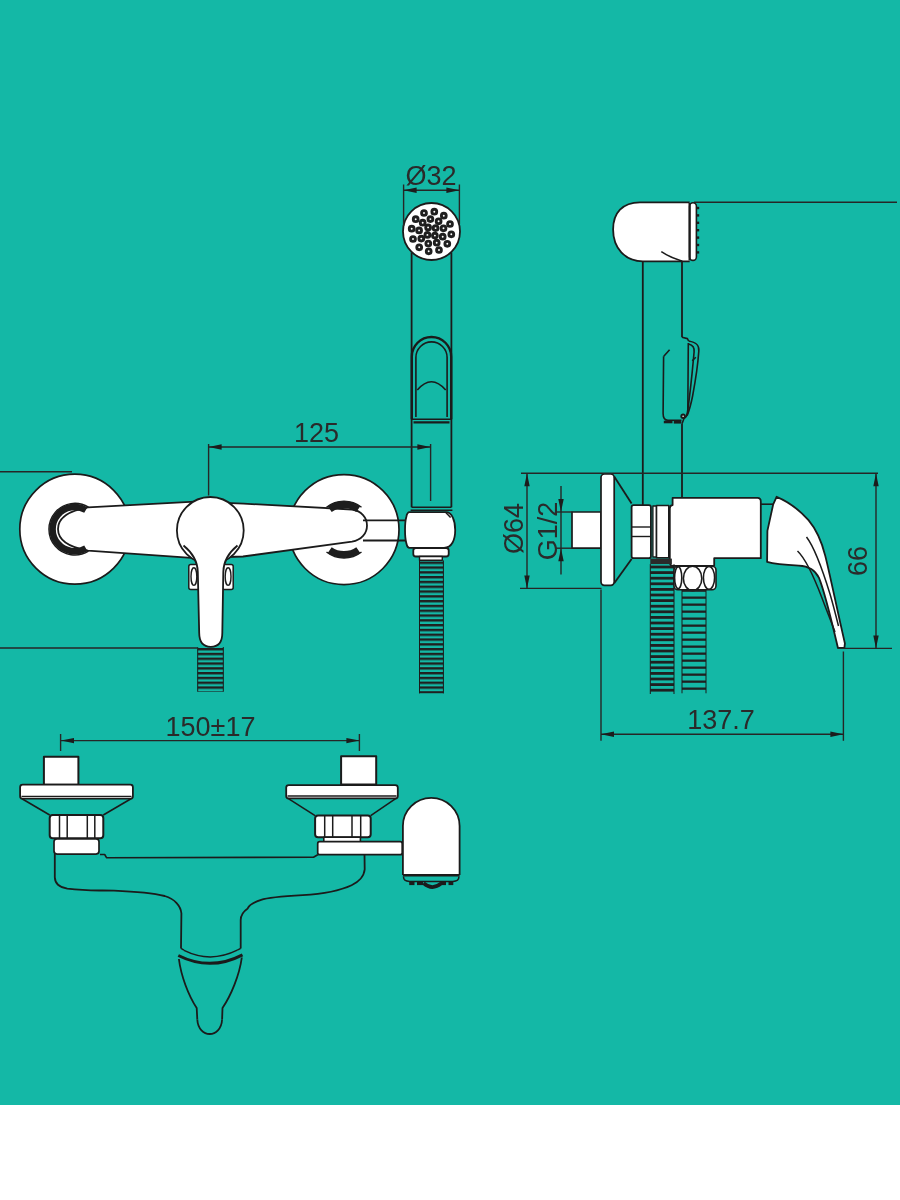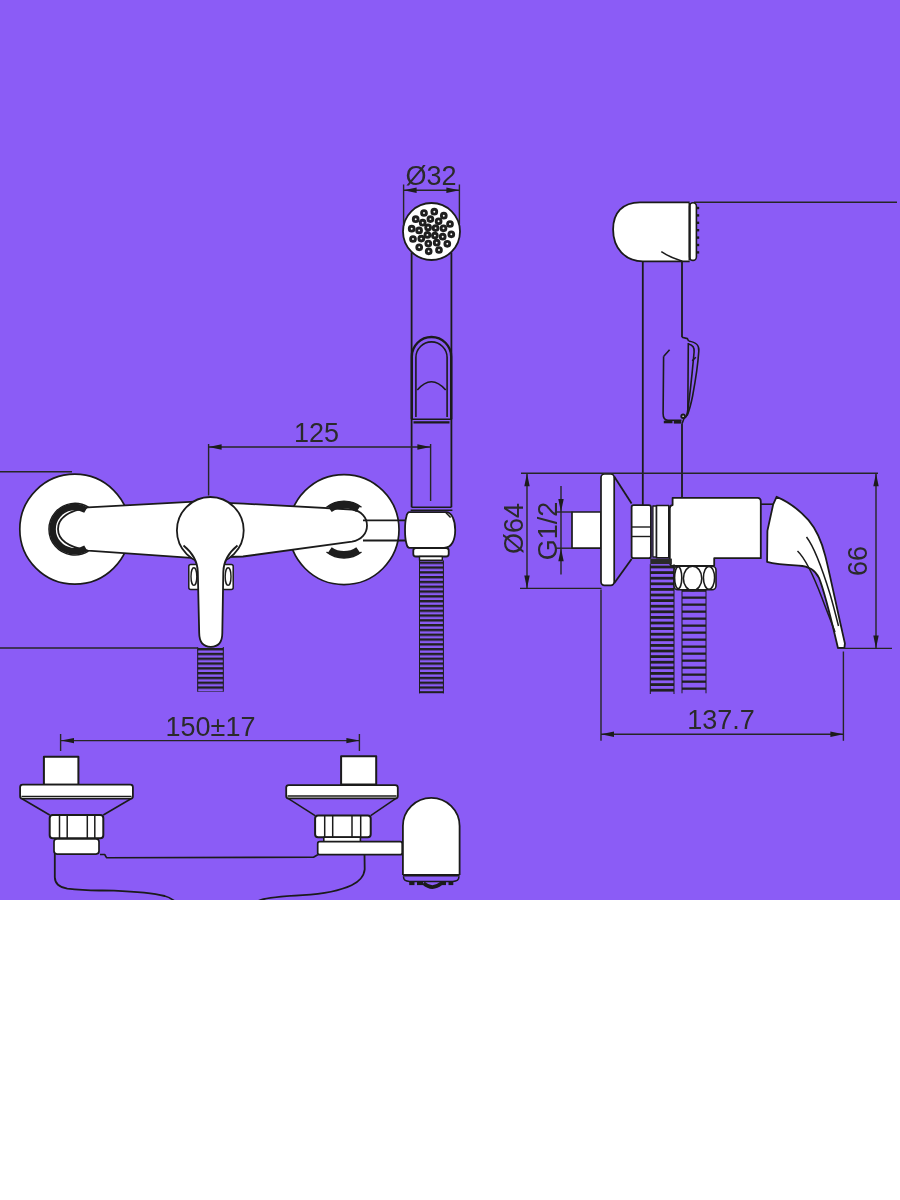--- a/index.html
+++ b/index.html
@@ -1,16 +1,16 @@
 <!DOCTYPE html>
 <html><head>
 <meta charset="utf-8">
 <style>
   html,body{margin:0;padding:0;background:#ffffff;}
-  #page{width:900px;height:900px;position:relative;background:#8b5cf6;overflow:hidden;}
+  #page{width:900px;height:1105px;position:relative;background:#14b8a6;overflow:hidden;}
   text{font-family:"Liberation Sans",sans-serif;fill:#2a2a2a;}
 </style>
 </head>
 <body>
 <div id="page">
 <svg width="900" height="1200" viewBox="0 0 900 1200">
 <defs>
   <pattern id="corrA" width="10" height="4.8" patternUnits="userSpaceOnUse">
     <rect x="0" y="0" width="10" height="2.4" fill="#202020"></rect>
   </pattern>

